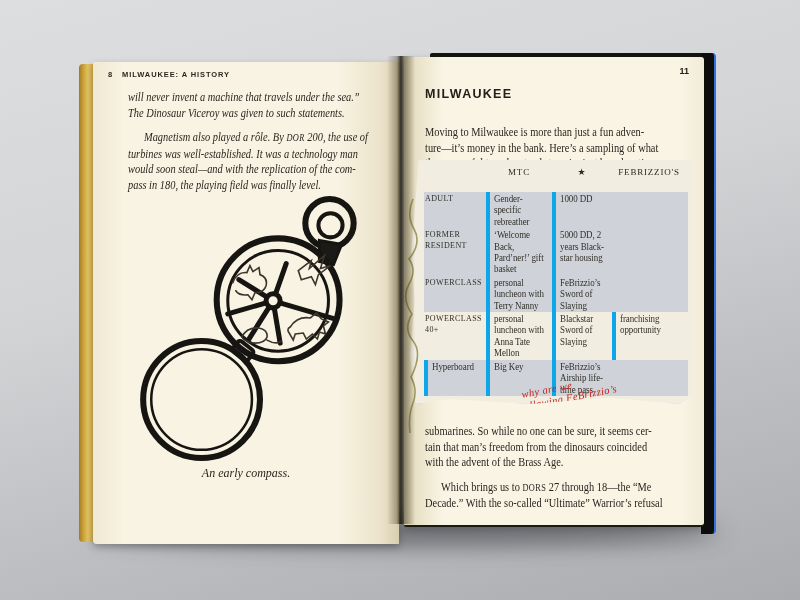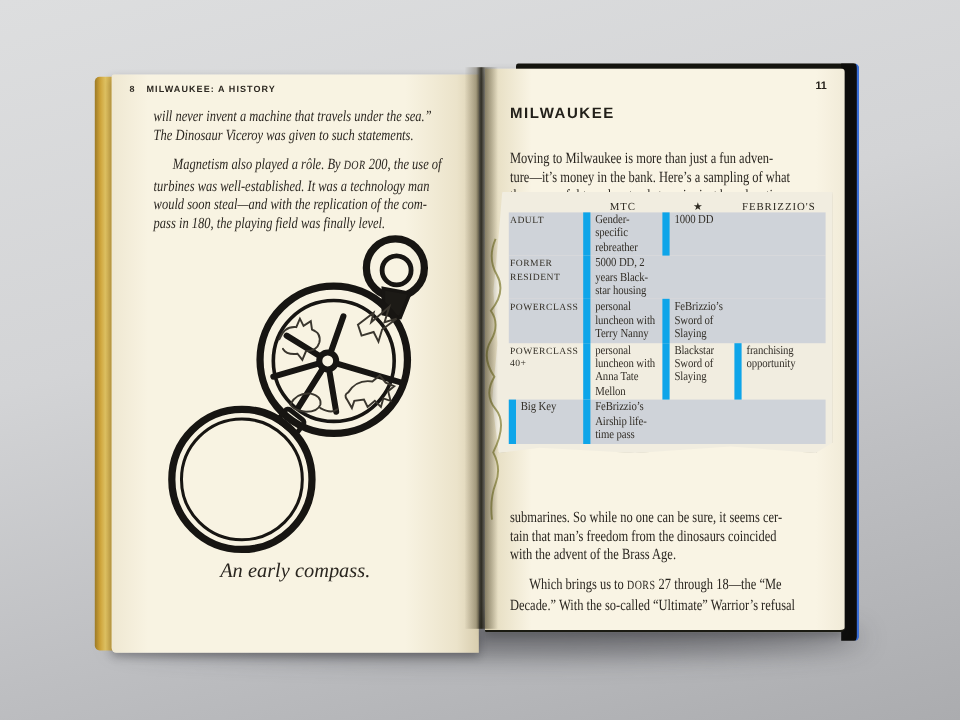--- a/index.html
+++ b/index.html
@@ -41,44 +41,44 @@
   .lp-header .pnum { margin-right:9px; }
   .text-col { position:absolute; left:35px; top:27px;font-style:italic; }
   .bodyp { font-size:13px; line-height:15.6px; color:#2a2620; white-space:pre-line;
            transform:scaleX(.8); transform-origin:0 0; width:345px; }
   .bodyp.indent { text-indent:20px; }
   .gap { height:9px; }
   .sc { font-size:.8em; letter-spacing:.5px; }
 
   .compass-svg { position:absolute; left:36px; top:124px; }
   .caption { position:absolute; left:0; top:404px; width:100%; text-align:center;
-             font-style:italic; font-size:17px; color:#2a2620; }
+             font-style:italic; font-size:12px; color:#2a2620; }
 
   
   .rp-num { position:absolute; right:15px; top:9px; font-family:"Liberation Sans",sans-serif;
             font-weight:bold; font-size:9px; color:#24201a; }
   .rp-head { position:absolute; left:21px; top:30px; font-family:"Liberation Sans",sans-serif;
              font-weight:bold; font-size:12.5px; letter-spacing:1.3px; color:#23201a; }
   .rp-intro { position:absolute; left:21px; top:67px; }
   .rp-bottom { position:absolute; left:21px; top:366px; z-index:4; }
 
   
   .scrap { position:absolute; left:6px; top:103px; width:284px; z-index:2;
            background:#f1ede0; padding:5px 6px 8px 14px;
            box-shadow:1px 1px 3px rgba(60,55,30,.25);
            clip-path:polygon(3% 0,100% 0,100% 96%,95% 100%,70% 97.5%,42% 100%,14% 98%,2% 100%,
                              0 80%,1.6% 58%,.4% 38%,2% 16%); }
   .tear-svg { position:absolute; left:-3px; top:140px; z-index:3; }
 
   .trow, .thead { display:grid; grid-template-columns:62px 66px 60px 74px; }
   .thead .hc { font-size:9px; letter-spacing:.8px; text-align:center; color:#2e2a22;
-               padding:2px 0 0 0; }
+               padding:2px 0 15px 0; }
   .cl { font-size:8px; letter-spacing:.4px; text-align:left; color:#332f26;
         padding:2px 5px 1px 1px; white-space:pre-line; line-height:10.5px; }
-  .cm,.cs,.cf { border-left:6px solid #0ea5e9; padding:1px 2px 1px 4px;
+  .cm,.cs,.cf { border-left:4px solid #0ea5e9; padding:1px 2px 1px 4px;
                 font-size:10.2px; line-height:11.4px; color:#332f28; }
   .cond { display:inline-block; transform:scaleX(.88); transform-origin:0 0; width:113.5%;
           white-space:pre-line; letter-spacing:-.1px; }
   .shaded { background:#cfd3d9; }
 
   .annot { position:absolute; left:112px; top:220px; transform:rotate(-11deg); z-index:3;
            font-style:italic; font-size:10.5px; line-height:12px; letter-spacing:.4px; }
 </style>
 </head>
 <body>
@@ -166,20 +166,24 @@
         <div class="cm"><span class="cond">Gender-
 specific
 rebreather</span></div>
         <div class="cs"><span class="cond">1000 DD</span></div>
       </div>
 
 
       <div class="trow shaded">
         <div class="cl">FORMER
 RESIDENT</div>
+        <div class="cm"><span class="cond">‘Welcome
+Back,
+Pard’ner!’ gift
+basket</span></div>
         <div class="cs"><span class="cond">5000 DD, 2
 years Black-
 star housing</span></div>
       </div>
 
 
       <div class="trow shaded">
         <div class="cl">POWERCLASS</div>
         <div class="cs"><span class="cond">personal
 luncheon with
@@ -197,20 +201,21 @@
 Anna Tate
 Mellon</span></div>
         <div class="cs"><span class="cond">Blackstar
 Sword of
 Slaying</span></div>
         <div class="cf"><span class="cond">franchising
 opportunity</span></div>
       </div>
 
       <div class="trow shaded">
+        <div class="cm"><span class="cond">Hyperboard</span></div>
         <div class="cs"><span class="cond">Big Key</span></div>
         <div class="cf"><span class="cond">FeBrizzio’s
 Airship life-
 time pass</span></div>
       </div>
 
       <div class="annot" style="color:#c3241b">
         <div>why are we</div>
         <div>allowing FeBrizzio’s</div>
       </div>

